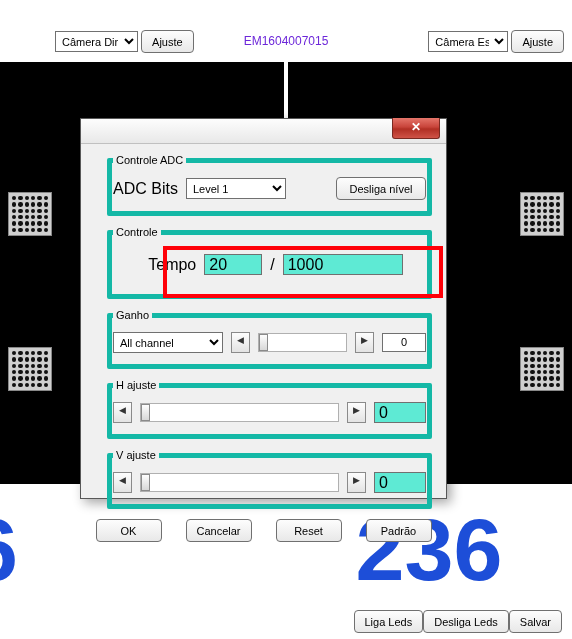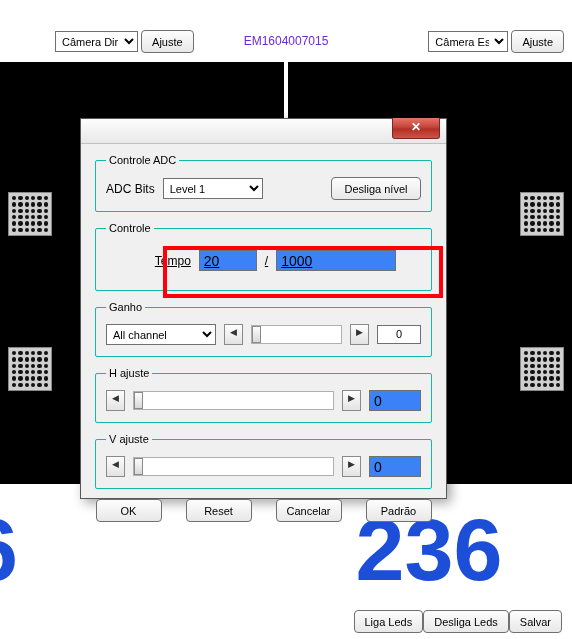--- a/index.html
+++ b/index.html
@@ -45,25 +45,25 @@
   button.win {
     font-size: 11px;
     padding: 2px 10px;
     height: 23px;
     border: 1px solid #707070;
     border-radius: 4px;
     background: linear-gradient(#fdfdfd, #e8e8e8);
     cursor: pointer;
   }
   input.win {
-    font-size: 14px;
+    font-size: 16px;
     padding: 1px 4px;
     height: 17px;
     border: 1px solid #707070;
-    background: #3b82f6;
+    background: #5eead4;
   }
   .video-row {
     position: absolute;
     top: 62px;
     left: 0; right: 0;
     height: 422px;
     display: flex;
     gap: 4px;
     background: #fff;
   }
@@ -163,39 +163,39 @@
     font-size: 12px;
     cursor: pointer;
   }
   .dialog-body {
     padding: 10px 14px 8px 14px;
     box-sizing: border-box;
     height: calc(100% - 24px);
     position: relative;
   }
   fieldset {
-    border: 1px solid #14b8a6;
+    border: 5px solid #14b8a6;
     border-radius: 2px;
-    padding: 8px 10px;
-    margin: 0 0 10px 0;
+    padding: 8px 1px;
+    margin: 0 0 10px 12px;
     position: relative;
   }
   legend {
     font-size: 11px;
     padding: 0 3px;
     color: #000;
   }
   .row {
     display: flex;
     align-items: center;
     gap: 8px;
     margin: 3px 0;
   }
   .label {
-    font-size: 12px;
+    font-size: 16px;
   }
   .slider {
     flex: 1;
     height: 17px;
     border: 1px solid #b0b0b0;
     background: #fff;
     position: relative;
   }
   .slider .thumb {
     position: absolute;
@@ -443,21 +443,21 @@
         <select class="win" style="width:100px">
           <option>Level 1</option>
         </select>
         <span style="flex:1"></span>
         <button class="win" style="width:90px">Desliga nível</button>
       </div>
     </fieldset>
 
     <fieldset style="padding-bottom:16px">
       <legend>Controle</legend>
-      <div class="row" style="justify-content:center; margin-top:8px;text-decoration:underline;">
+      <div class="row" style="justify-content:center; margin-top:8px;">
         <span class="label" style="width:60px; text-align:right;">Tempo</span>
         <input class="win" style="width: 48px;" value="20">
         <span class="label">/</span>
         <input class="win" style="width: 110px;" value="1000">
       </div>
     </fieldset>
 
     <fieldset>
       <legend>Ganho</legend>
       <div class="row">
@@ -492,21 +492,21 @@
         <div class="slider">
             <div class="thumb"></div>
           </div>
         <div class="arrow-btn">▶</div>
         <input class="win" style="width: 42px; text-align: left;" value="0">
       </div>
     </fieldset>
 
     <div class="dialog-btn-row">
       <button class="win" style="width:66px">OK</button>
+      <button class="win" style="width:66px">Cancelar</button>
       <button class="win" style="width:66px">Reset</button>
-      <button class="win" style="width:66px">Cancelar</button>
       <button class="win" style="width:66px">Padrão</button>
     </div>
 
   </div>
 </div>
 
 <div class="highlight-box" style="left:163px; top:246px; width:272px; height:44px;"></div>
 
 </body></html>

